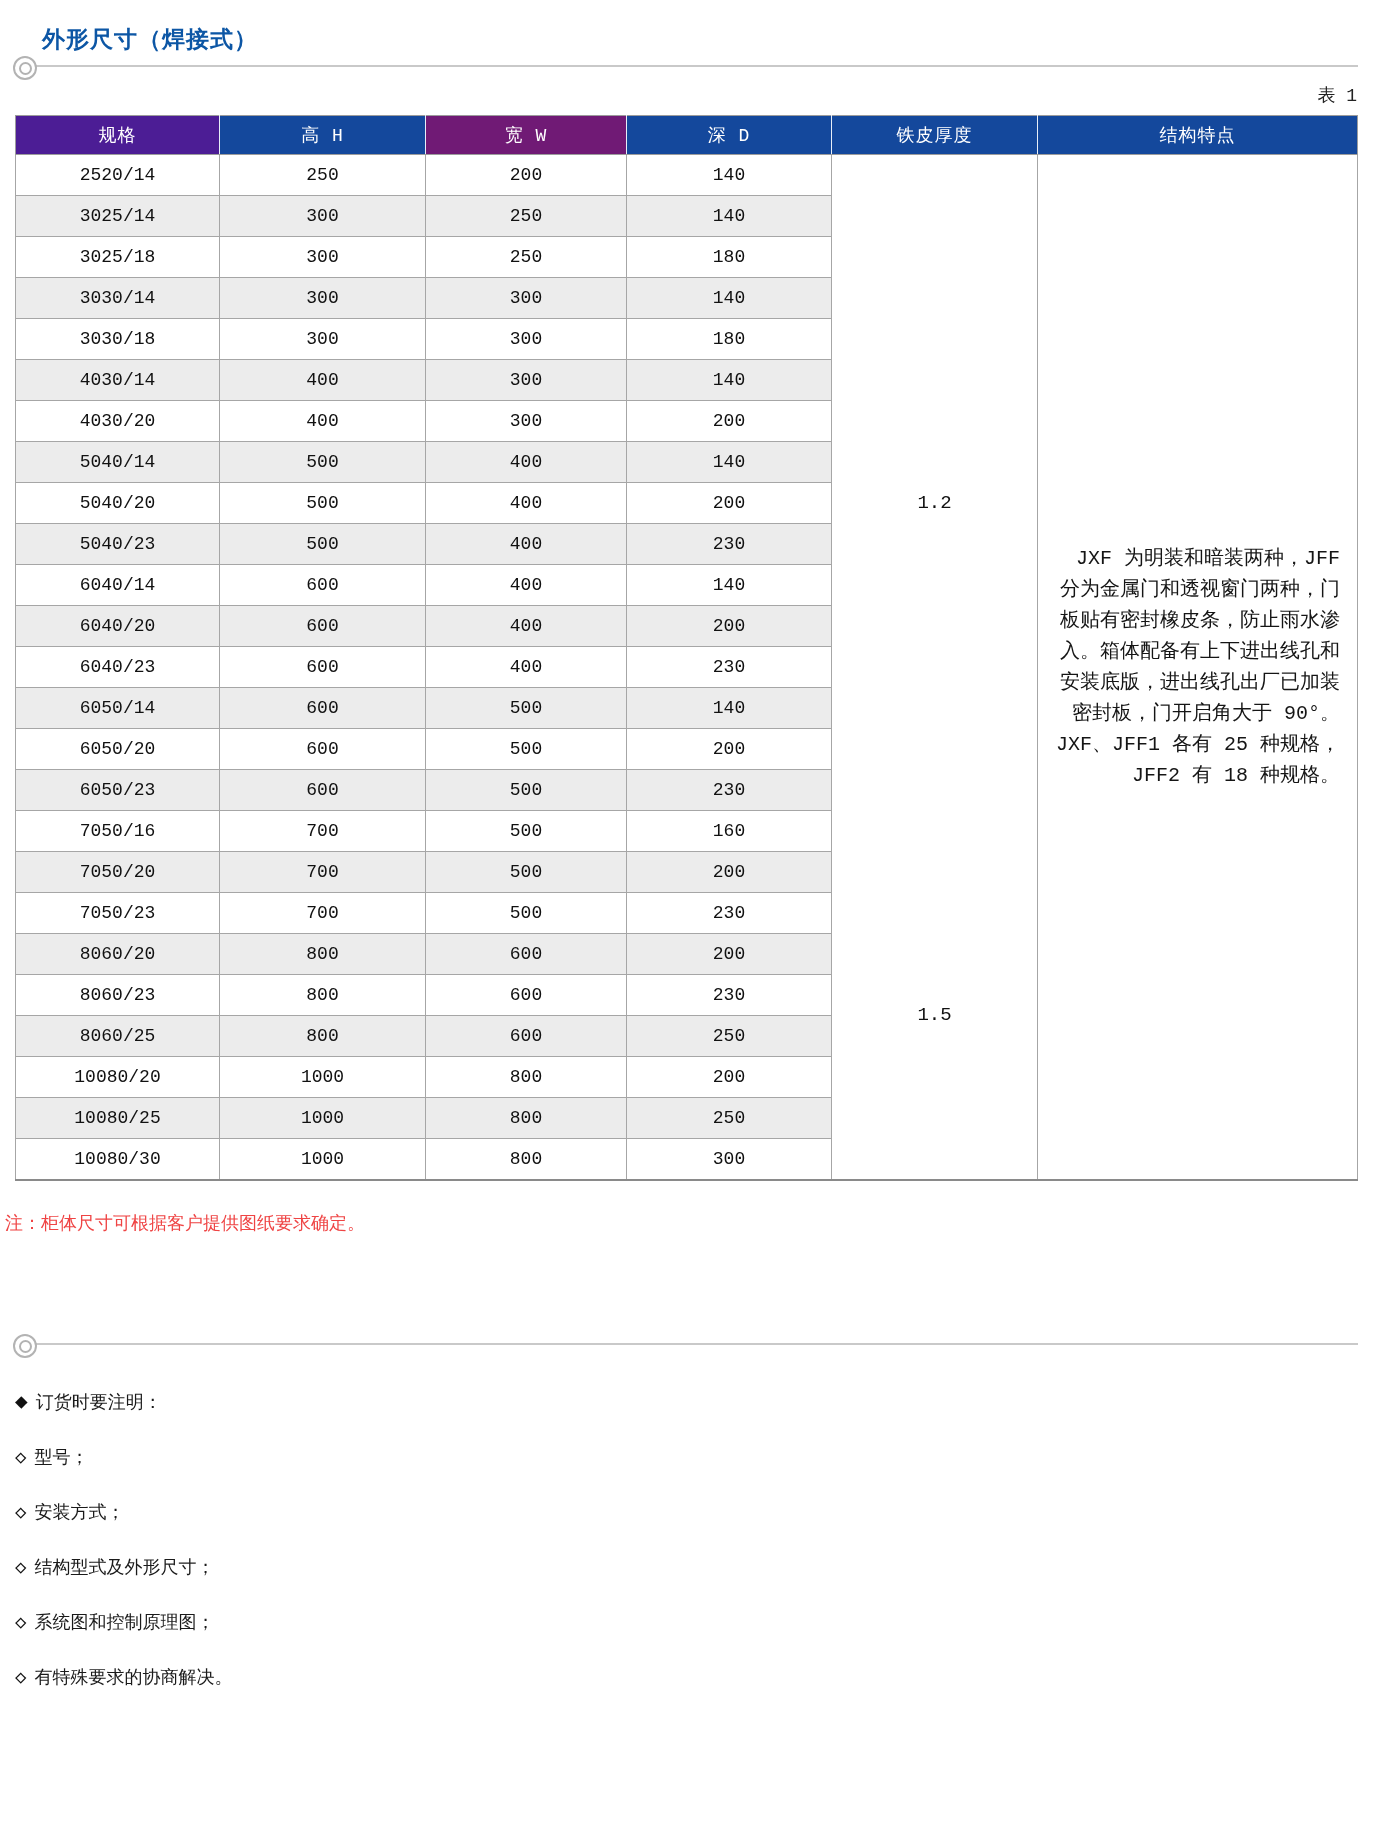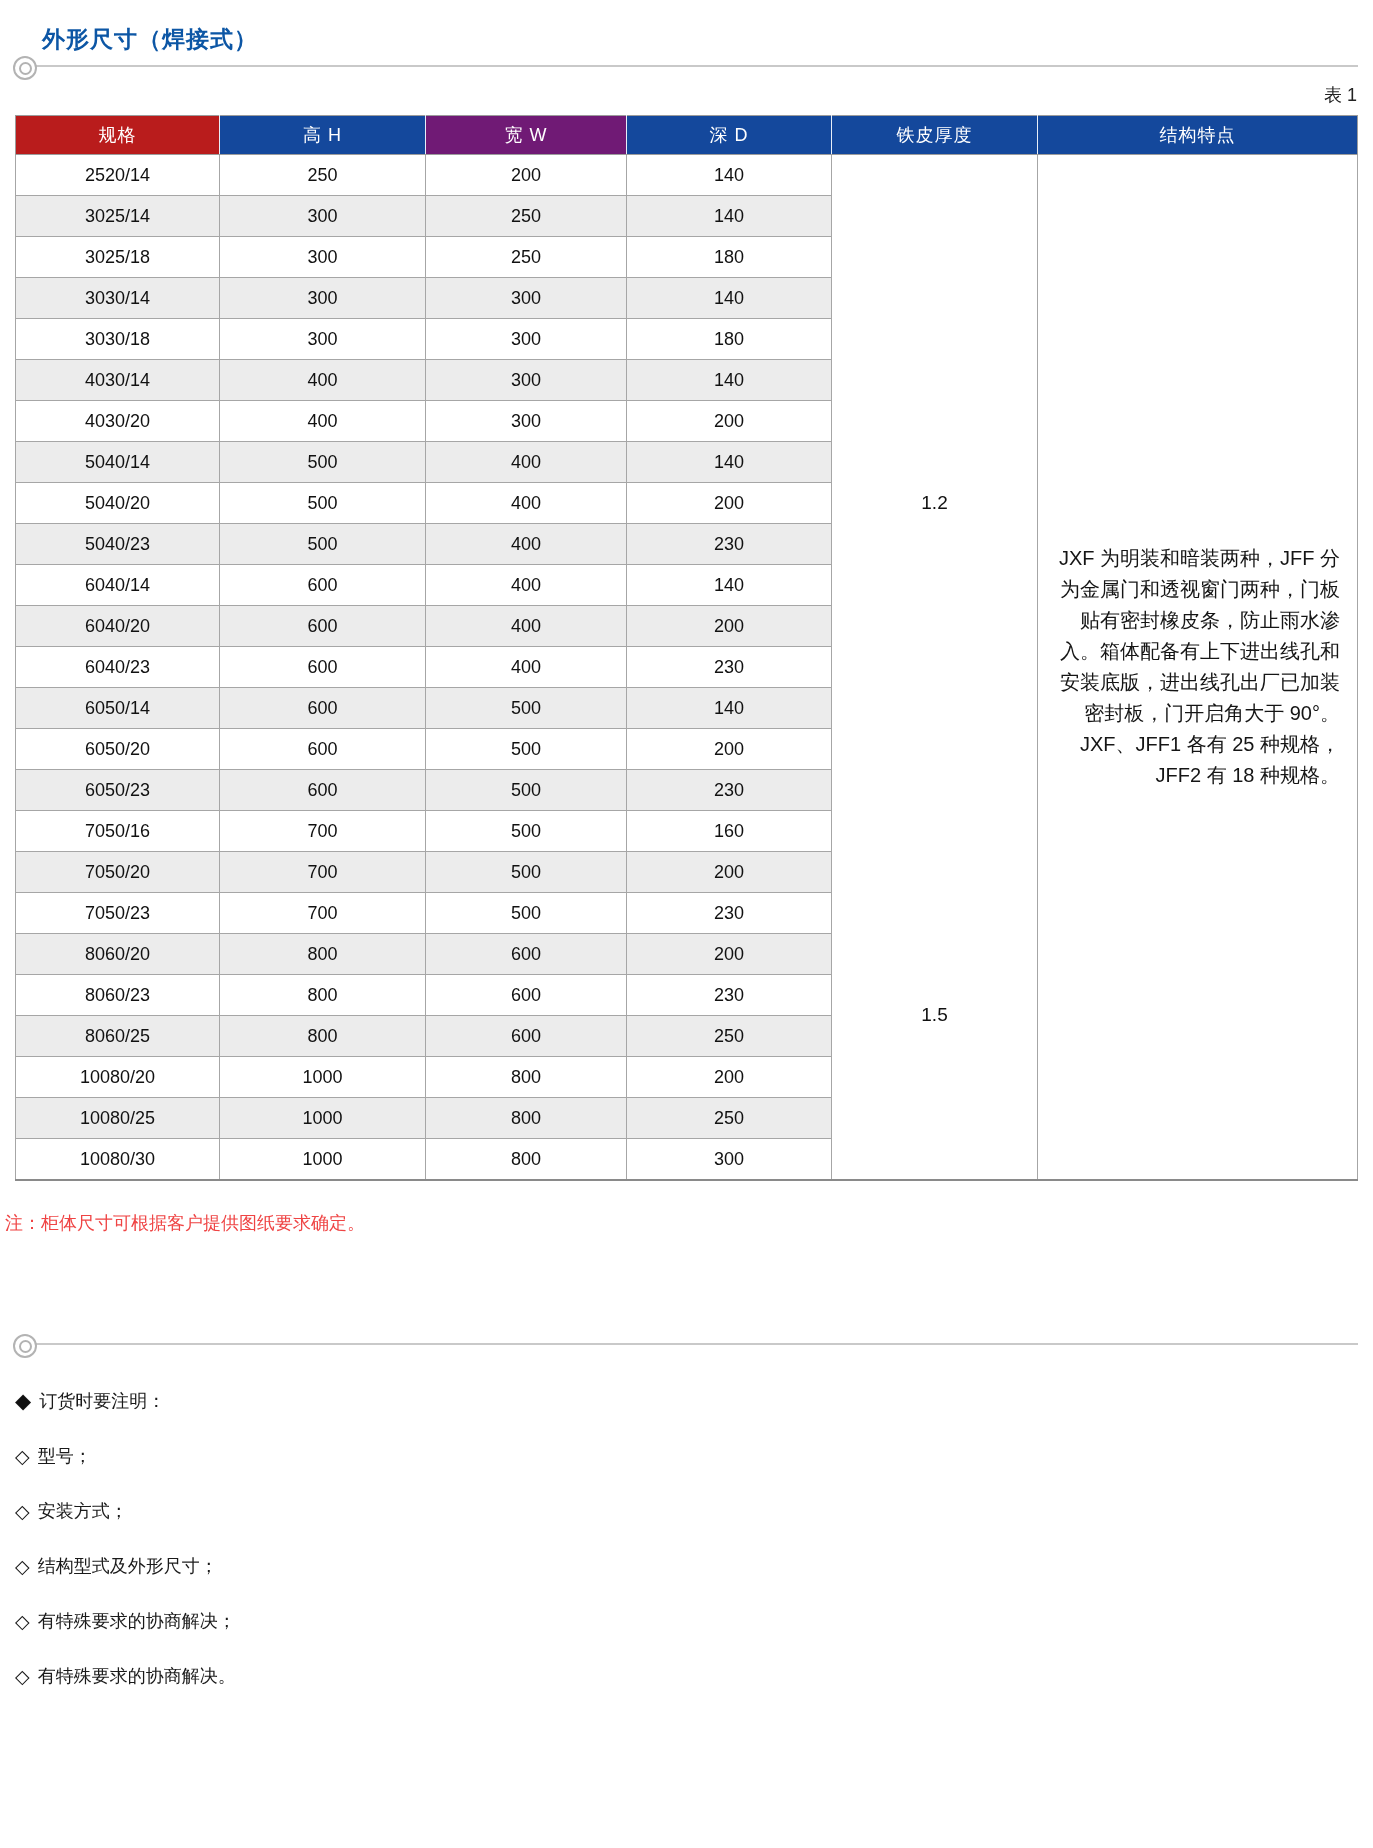--- a/index.html
+++ b/index.html
@@ -1,17 +1,17 @@
 <!DOCTYPE html>
 <html><head>
 <meta charset="utf-8">
 <style>
   html,body{margin:0;padding:0;background:#ffffff;}
   body{font-family:"Liberation Sans","DejaVu Sans",sans-serif;color:#111;}
-  .page{position:relative;width:1373px;height:1848px;background:#fff;overflow:hidden;}
+  .page{position:relative;width:1373px;height:1848px;background:#fff;overflow:hidden;font-family:Liberation Mono, monospace;}
 
   
   .section-header{position:relative;}
   .section-title{margin:0 0 0 42px;font-size:23px;font-weight:bold;letter-spacing:1px;}
   .section-rule{position:relative;margin:10px 15px 0 15px;border-top:2px solid #c9c9c9;height:0;}
   .ring-outer{position:absolute;left:-2px;top:-11px;width:24px;height:24px;border:2px solid #b3b3b3;
     border-radius:50%;background:#fff;display:flex;align-items:center;justify-content:center;box-sizing:border-box;}
   .ring-inner{width:13px;height:13px;border:2px solid #b3b3b3;border-radius:50%;box-sizing:border-box;}
 
   .sec1{padding-top:24px;}
@@ -66,21 +66,21 @@
     <colgroup>
       <col class="c-spec">
         <col class="c-h">
         <col class="c-w">
         <col class="c-d">
         <col class="c-t">
         <col class="c-f">
     </colgroup>
     <thead>
       <tr>
-        <th style="background: #b91c1c;">规格</th>
+        <th style="background: #4c1d95;">规格</th>
         <th style="background: rgb(20, 72, 156);">高 H</th>
         <th style="background: #701a75;">宽 W</th>
         <th style="background: rgb(20, 72, 156);">深 D</th>
         <th style="background: rgb(20, 72, 156);">铁皮厚度</th>
         <th style="background: rgb(20, 72, 156);">结构特点</th>
       </tr>
     </thead>
     <tbody>
         <tr>
           <td>2520/14</td>
@@ -267,21 +267,21 @@
       <div class="order-line">
         <span class="bullet">◇</span>
         <span>安装方式；</span>
       </div>
       <div class="order-line">
         <span class="bullet">◇</span>
         <span>结构型式及外形尺寸；</span>
       </div>
       <div class="order-line">
         <span class="bullet">◇</span>
-        <span>有特殊要求的协商解决；</span>
+        <span>系统图和控制原理图；</span>
       </div>
       <div class="order-line">
         <span class="bullet">◇</span>
         <span>有特殊要求的协商解决。</span>
       </div>
     </div>
 
 </div>
 
 </body></html>

